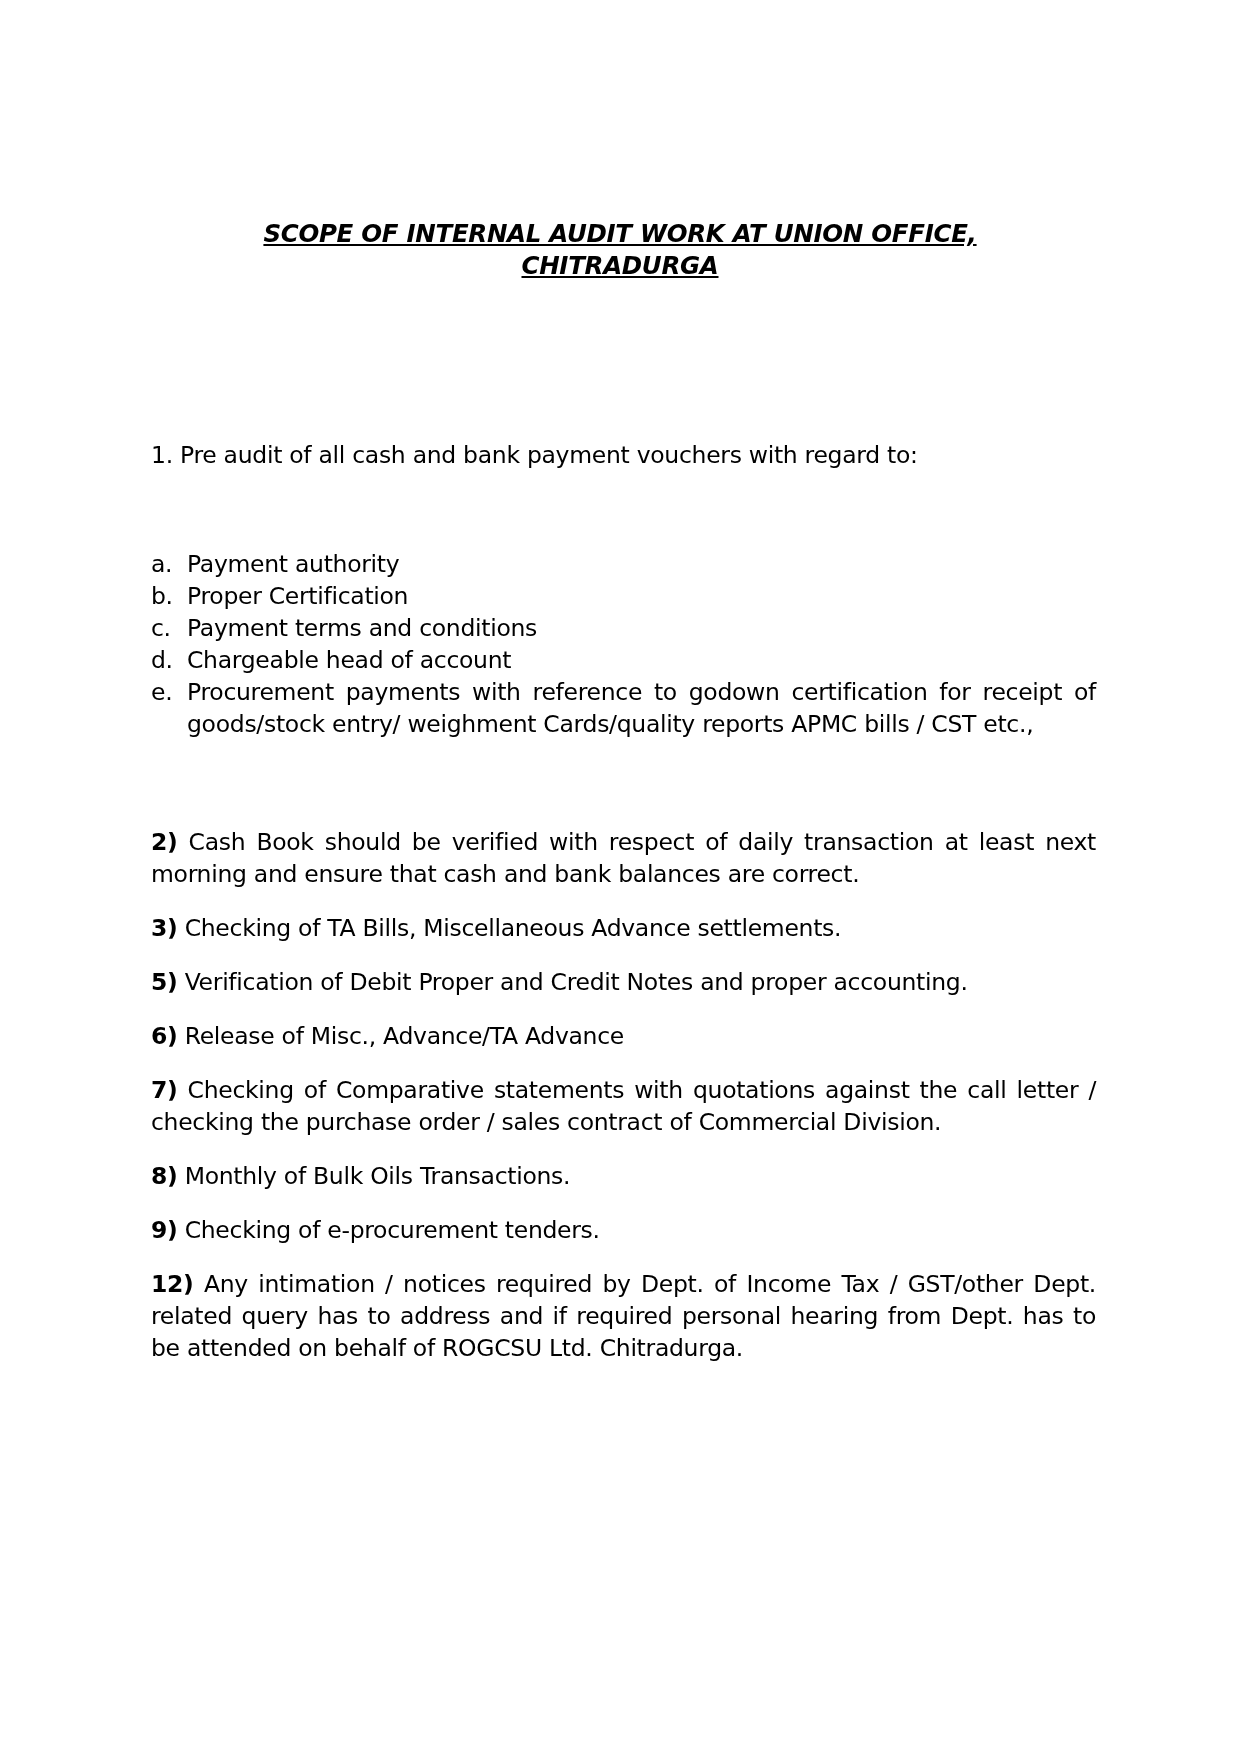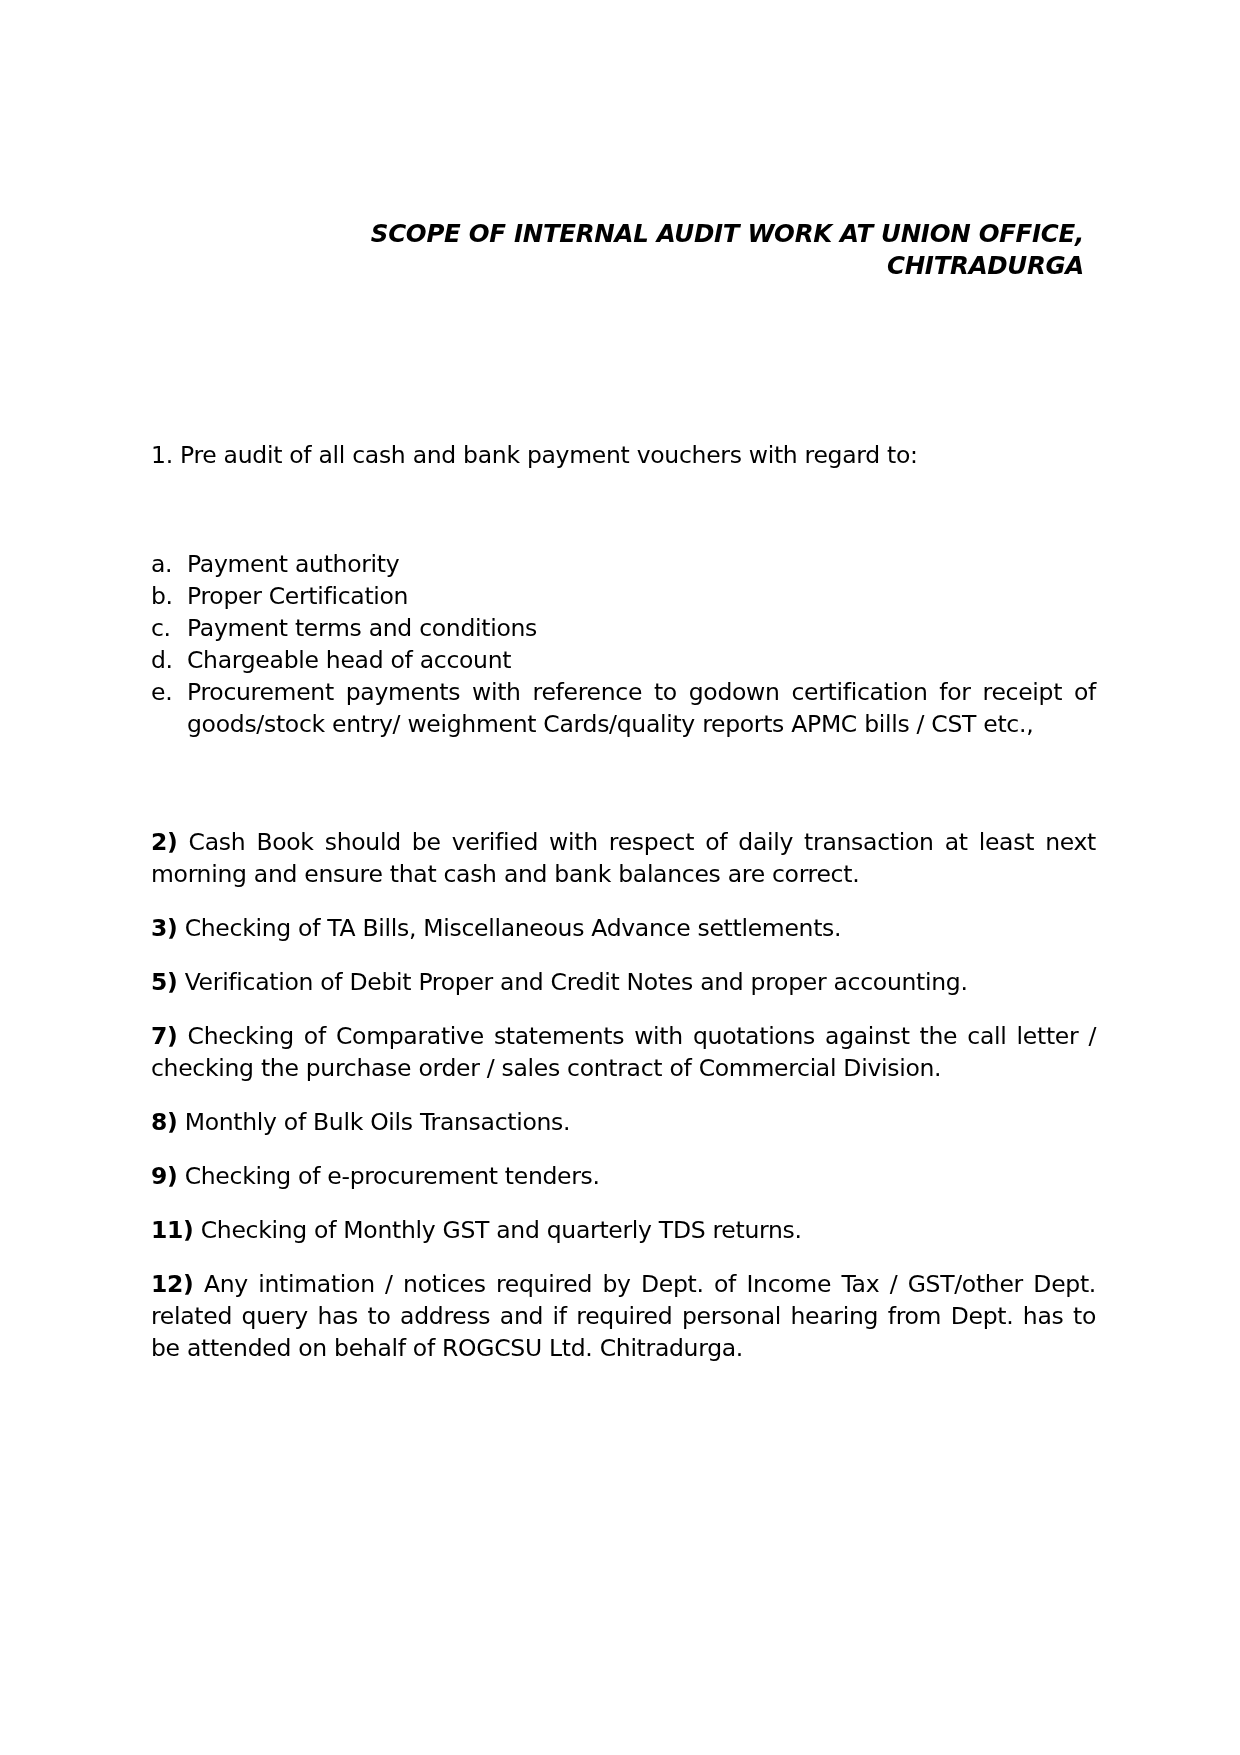--- a/index.html
+++ b/index.html
@@ -3,23 +3,23 @@
   <meta charset="utf-8">
   <style>
     html, body { margin: 0; padding: 0; background: #ffffff; }
     body {
       width: 1240px; height: 1755px; position: relative; overflow: hidden;
       font-family: "DejaVu Sans", "Liberation Sans", sans-serif;
       color: #000000;
     }
     .page { position: absolute; left: 0; top: 0; width: 1240px; height: 1755px; }
     .title {
-      position: absolute; left: 144px; width: 940px; top: 218px;
-      text-align: right; font-weight: bold; font-style: italic;
-      font-size: 24.5px; line-height: 32px; 
+      position: absolute; left: 150px; width: 940px; top: 218px;
+      text-align: center; font-weight: bold; font-style: italic;
+      font-size: 24.5px; line-height: 32px; text-decoration: underline;
       letter-spacing: -0.3px;
     }
     .section-heading {
       position: absolute; left: 151px; top: 385px;
       font-weight: bold; font-size: 23px; letter-spacing: -0.3px;
     }
     .section-heading .u { text-decoration: underline; }
     .intro {
       position: absolute; left: 151px; top: 441px; font-size: 23.5px; letter-spacing: -0.3px;
     }
@@ -70,20 +70,20 @@
     <div class="sub-item">
       <span class="sub-marker">e.</span>
       <span class="sub-text">Procurement payments with reference to godown certification for  receipt of goods/stock entry/ weighment Cards/quality reports APMC bills / CST etc.,</span>
     </div>
   </div>
 
   <div class="points">
     <div class="point"><span class="num">2)</span><span> Cash Book should be verified with respect of daily transaction at least next morning and ensure that cash and bank balances are correct.</span></div>
     <div class="point"><span class="num">3)</span><span> Checking of TA Bills, Miscellaneous Advance settlements.</span></div>
     <div class="point"><span class="num">5)</span><span> Verification of Debit Proper and Credit Notes and proper accounting.</span></div>
+    <div class="point"><span class="num">6)</span><span> Release of Misc., Advance/TA Advance</span></div>
     <div class="point"><span class="num">7)</span><span> Checking of Comparative statements with quotations against the call letter / checking the purchase order / sales contract of Commercial Division.</span></div>
     <div class="point"><span class="num">8)</span><span> Monthly of Bulk Oils Transactions.</span></div>
     <div class="point"><span class="num">9)</span><span> Checking of e-procurement tenders.</span></div>
-    <div class="point"><span class="num">11)</span><span>  Checking of Monthly GST and quarterly TDS returns.</span></div>
     <div class="point"><span class="num">12)</span><span> Any intimation / notices required by Dept. of Income Tax / GST/other Dept. related query has to address and if required personal hearing from Dept. has to be attended on behalf of ROGCSU Ltd. Chitradurga.</span></div>
   </div>
 
 </div>
 
 </body></html>

